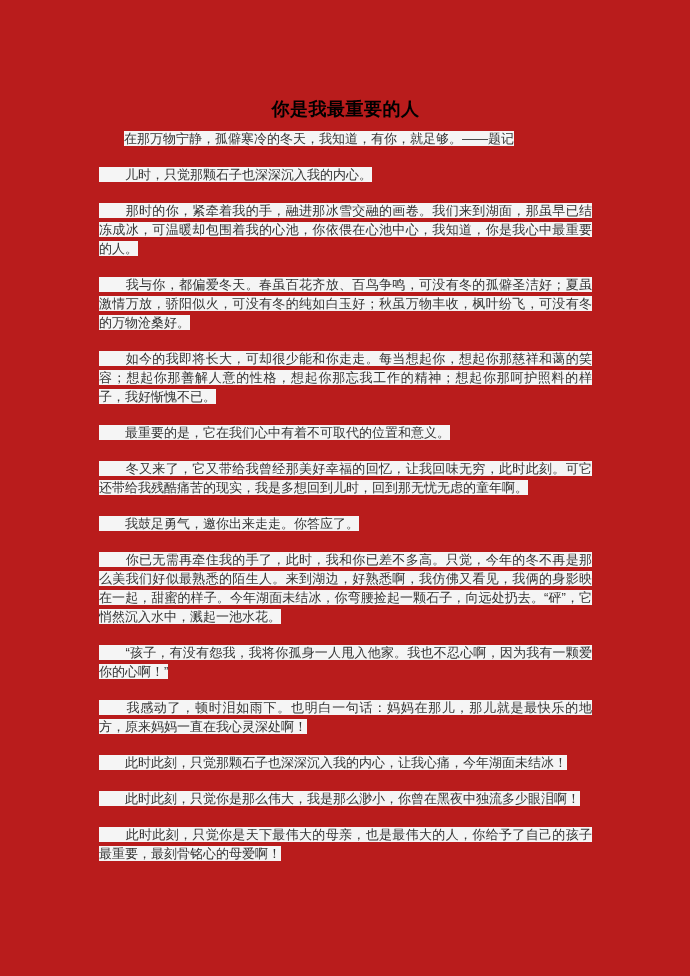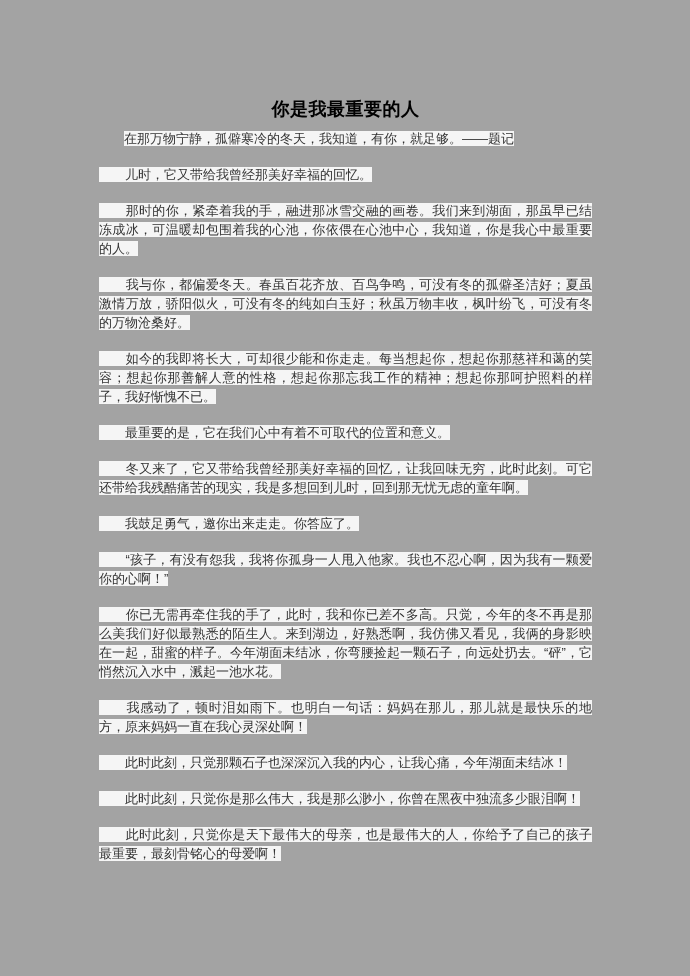--- a/index.html
+++ b/index.html
@@ -1,21 +1,21 @@
 <!DOCTYPE html>
 <html><head>
 <meta charset="utf-8">
 <style>
   * { box-sizing: border-box; }
   html, body { margin: 0; padding: 0; background: #ffffff; }
   .page {
     position: relative;
     width: 690px;
     height: 976px;
-    background: #a3a3a3;
+    background: #b91c1c;
     overflow: hidden;
     padding: 97px 98px 0 99px;
     font-family: "Liberation Sans", "DejaVu Sans", sans-serif;
     color: #333333;
   }
   .title {
     margin: 0 0 7px 0;
     font-size: 18px;
     line-height: 25px;
     font-weight: bold;
@@ -39,26 +39,26 @@
   .para .hl::before { content: "\3000\3000"; } 
 </style>
 </head>
 <body>
 
 <div class="page">
   <h1 class="title">你是我最重要的人</h1>
 
   <p class="epigraph"><span class="hl">在那万物宁静，孤僻寒冷的冬天，我知道，有你，就足够。——题记</span></p>
 
-  <p class="para"><span class="hl">儿时，它又带给我曾经那美好幸福的回忆。</span></p>
+  <p class="para"><span class="hl">儿时，只觉那颗石子也深深沉入我的内心。</span></p>
   <p class="para"><span class="hl">那时的你，紧牵着我的手，融进那冰雪交融的画卷。我们来到湖面，那虽早已结冻成冰，可温暖却包围着我的心池，你依偎在心池中心，我知道，你是我心中最重要的人。</span></p>
   <p class="para"><span class="hl">我与你，都偏爱冬天。春虽百花齐放、百鸟争鸣，可没有冬的孤僻圣洁好；夏虽激情万放，骄阳似火，可没有冬的纯如白玉好；秋虽万物丰收，枫叶纷飞，可没有冬的万物沧桑好。</span></p>
   <p class="para"><span class="hl">如今的我即将长大，可却很少能和你走走。每当想起你，想起你那慈祥和蔼的笑容；想起你那善解人意的性格，想起你那忘我工作的精神；想起你那呵护照料的样子，我好惭愧不已。</span></p>
   <p class="para"><span class="hl">最重要的是，它在我们心中有着不可取代的位置和意义。</span></p>
   <p class="para"><span class="hl">冬又来了，它又带给我曾经那美好幸福的回忆，让我回味无穷，此时此刻。可它还带给我残酷痛苦的现实，我是多想回到儿时，回到那无忧无虑的童年啊。</span></p>
   <p class="para"><span class="hl">我鼓足勇气，邀你出来走走。你答应了。</span></p>
+  <p class="para"><span class="hl">你已无需再牵住我的手了，此时，我和你已差不多高。只觉，今年的冬不再是那么美我们好似最熟悉的陌生人。来到湖边，好熟悉啊，我仿佛又看见，我俩的身影映在一起，甜蜜的样子。今年湖面未结冰，你弯腰捡起一颗石子，向远处扔去。“砰”，它悄然沉入水中，溅起一池水花。</span></p>
   <p class="para"><span class="hl">“孩子，有没有怨我，我将你孤身一人甩入他家。我也不忍心啊，因为我有一颗爱你的心啊！”</span></p>
-  <p class="para"><span class="hl">你已无需再牵住我的手了，此时，我和你已差不多高。只觉，今年的冬不再是那么美我们好似最熟悉的陌生人。来到湖边，好熟悉啊，我仿佛又看见，我俩的身影映在一起，甜蜜的样子。今年湖面未结冰，你弯腰捡起一颗石子，向远处扔去。“砰”，它悄然沉入水中，溅起一池水花。</span></p>
   <p class="para"><span class="hl">我感动了，顿时泪如雨下。也明白一句话：妈妈在那儿，那儿就是最快乐的地方，原来妈妈一直在我心灵深处啊！</span></p>
   <p class="para"><span class="hl">此时此刻，只觉那颗石子也深深沉入我的内心，让我心痛，今年湖面未结冰！</span></p>
   <p class="para"><span class="hl">此时此刻，只觉你是那么伟大，我是那么渺小，你曾在黑夜中独流多少眼泪啊！</span></p>
   <p class="para"><span class="hl">此时此刻，只觉你是天下最伟大的母亲，也是最伟大的人，你给予了自己的孩子最重要，最刻骨铭心的母爱啊！</span></p>
 </div>
 
 </body></html>

